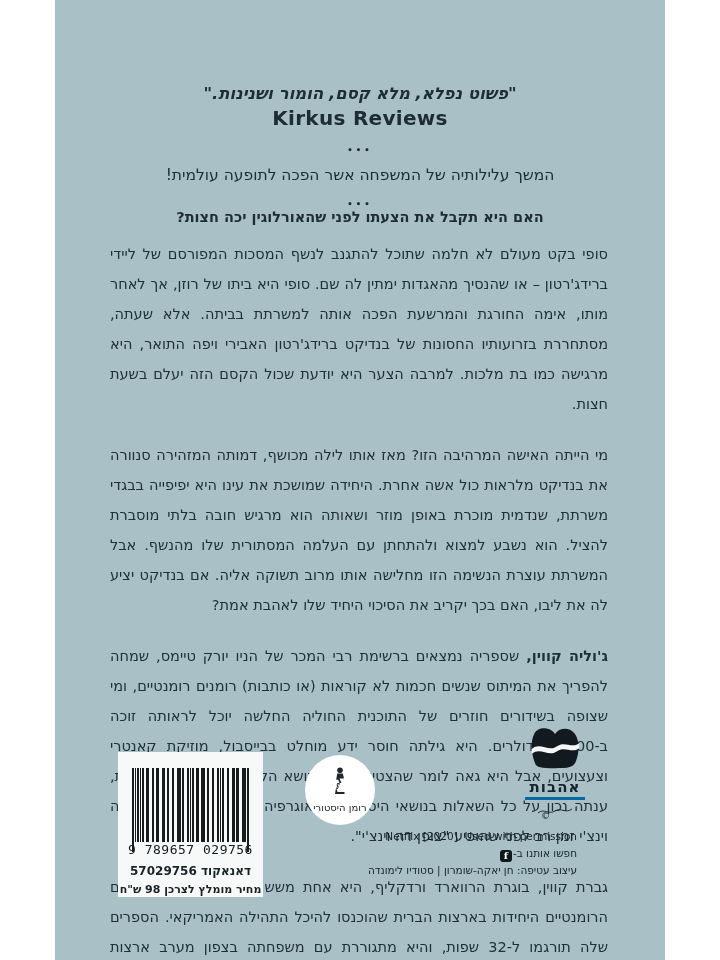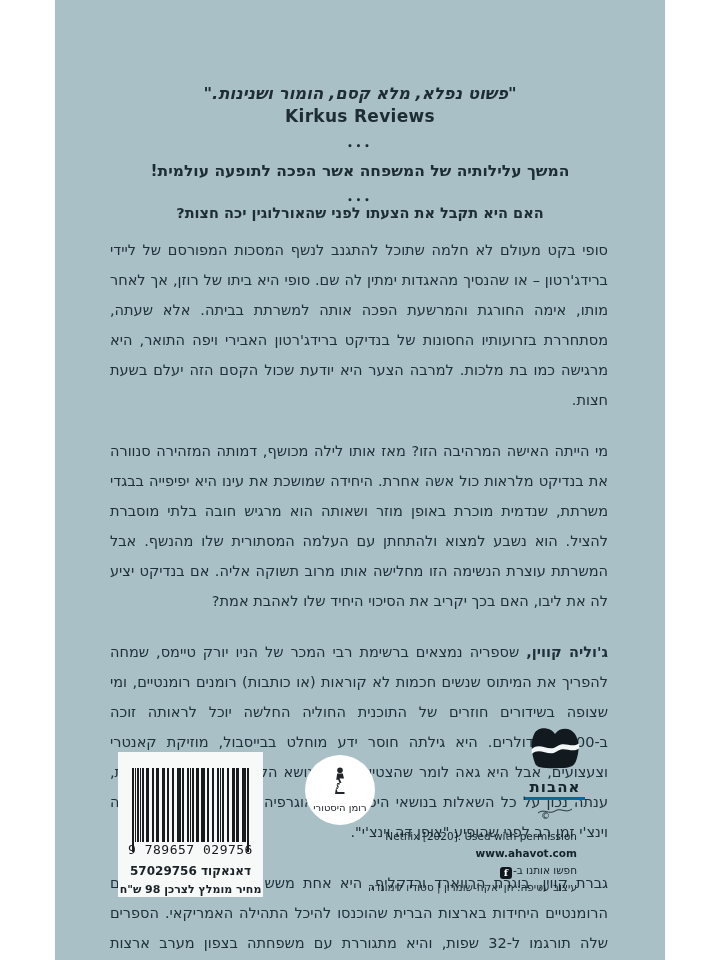--- a/index.html
+++ b/index.html
@@ -2,23 +2,23 @@
 <html lang="he"><head>
 <meta charset="utf-8">
 <style>
   html,body{margin:0;padding:0;width:720px;height:960px;background:#ffffff;overflow:hidden;}
   body{font-family:"DejaVu Sans",sans-serif;}
   .cover{position:absolute;left:55px;top:0;width:610px;height:960px;background:#a9c0c6;color:#1e2c34;overflow:hidden;}
 
   
   .top-block{text-align:center;padding-top:84px;}
   .quote{font-size:16.5px;font-weight:bold;font-style:italic;direction:rtl;}
-  .review-source{font-size:17px;font-weight:bold;margin-top:3px;letter-spacing:.3px;}
+  .review-source{font-size:20px;font-weight:bold;margin-top:3px;letter-spacing:.3px;}
   .dots{font-size:8.5px;font-weight:bold;letter-spacing:3px;margin-top:15px;color:#1e2c34;}
-  .headline{font-size:15.5px;font-weight:bold;direction:rtl;margin-top:11px;}
+  .headline{font-size:15.5px;font-weight:normal;direction:rtl;margin-top:11px;}
   .question{font-size:14.5px;font-weight:bold;direction:rtl;}
 
   
   .body-text{direction:rtl;text-align:justify;text-align-last:right;
              padding:0 57px 0 55px;margin-top:14px;
              font-size:14.5px;line-height:30px;color:#20303a;}
   .body-text p{margin:0 0 21px 0;}
   .lead{font-weight:bold;}
 
   
@@ -107,18 +107,17 @@
     <div class="pub-script">
       <svg width="38" height="9" viewBox="0 0 38 9">
         <path d="M2 6 C8 1 13 8 19 4 C25 0 29 7 36 2" stroke="#22303a" stroke-width="1" fill="none"></path>
       </svg>
     </div>
   </div>
 
   <div class="credits">
     <div class="copyright-line">©</div>
     <div>Netflix [2020]. Used with permission</div>
-    <div class="website">www.ahavot.com</div>
     <div class="fb-row"><span class="fb-icon">f</span><span dir="rtl">חפשו אותנו ב-</span></div>
     <div class="design-line">עיצוב עטיפה: חן יאקה-שומרון | סטודיו לימונדה</div>
   </div>
 
 </div>
 
 </body></html>

